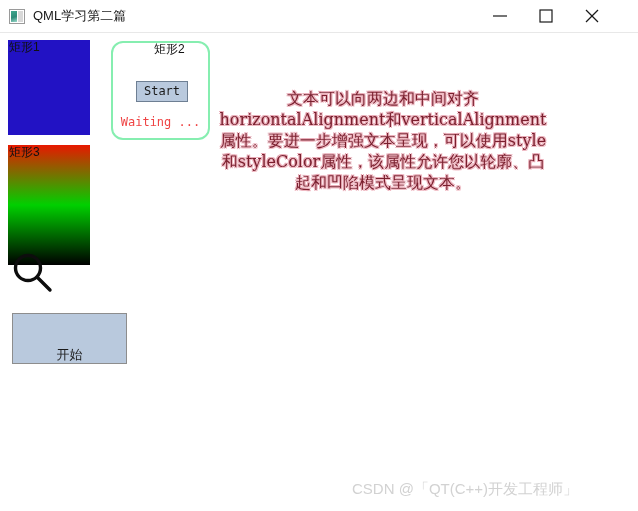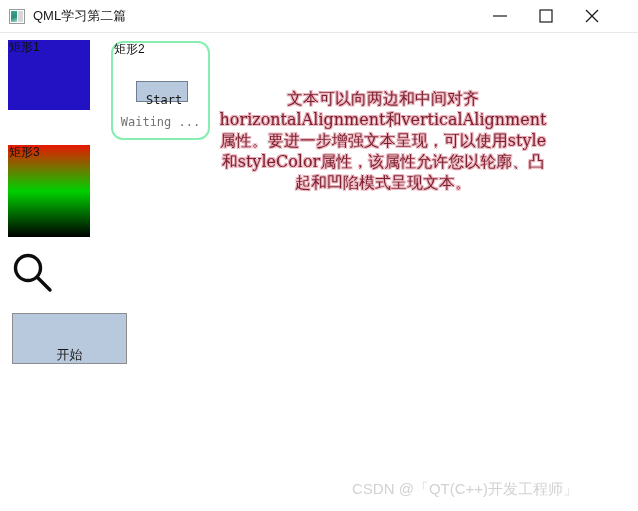--- a/index.html
+++ b/index.html
@@ -83,21 +83,21 @@
     left: 0; top: 0;
     width: 46px; height: 32px;
     display: block;
   }
   .winbtn svg { display: block; margin: 0 auto; }
 
   
   #rect1 {
     position: absolute;
     left: 8px; top: 40px;
-    width: 82px; height: 70px;
+    width: 82px; height: 95px;
     background: #2212c4;
   }
   #rect1-label {
     position: absolute;
     left: 1px; top: 0px;
     font-size: 12px;
     color: #111111;
     line-height: 14px;
     white-space: nowrap;
   }
@@ -112,53 +112,54 @@
     background: #ffffff;
     box-sizing: border-box;
   }
   #rect2-label {
     position: absolute;
     left: 1px; top: -1px;
     font-size: 12px;
     color: #111111;
     line-height: 14px;
     white-space: nowrap;
+    padding-left: 40px;
   }
   #start-button {
     position: absolute;
     left: 23px; top: 38px;
     width: 52px; height: 21px;
     background: #b9c9dd;
     border: 1px solid #6e7f93;
     box-sizing: border-box;
     font-family: "DejaVu Sans Mono", monospace;
     font-size: 12px;
     color: #1a1a1a;
     line-height: 19px;
     text-align: center;
-    padding: 9px;
+    padding: 0;
     cursor: default;
   }
   #status-text {
     position: absolute;
     left: 0px; top: 72px;
     width: 95px;
     text-align: center;
     font-family: "DejaVu Sans Mono", monospace;
     font-size: 12px;
-    color: #737373;
+    color: #ef4444;
     line-height: 14px;
     white-space: nowrap;
   }
 
   
   #rect3 {
     position: absolute;
     left: 8px; top: 145px;
-    width: 82px; height: 92px;
+    width: 82px; height: 120px;
     background: linear-gradient(to bottom, #e81800 0%, #00d000 50%, #000000 100%);
   }
   #rect3-label {
     position: absolute;
     left: 1px; top: 0px;
     font-size: 12px;
     color: #111111;
     line-height: 14px;
     white-space: nowrap;
   }

